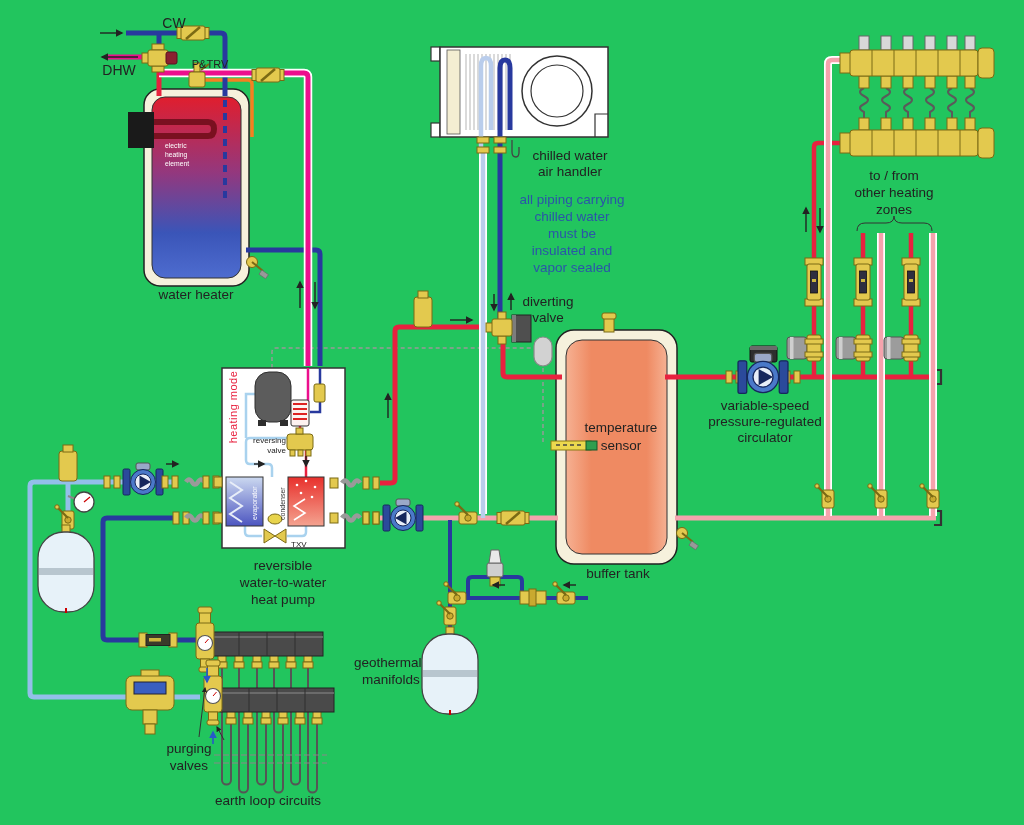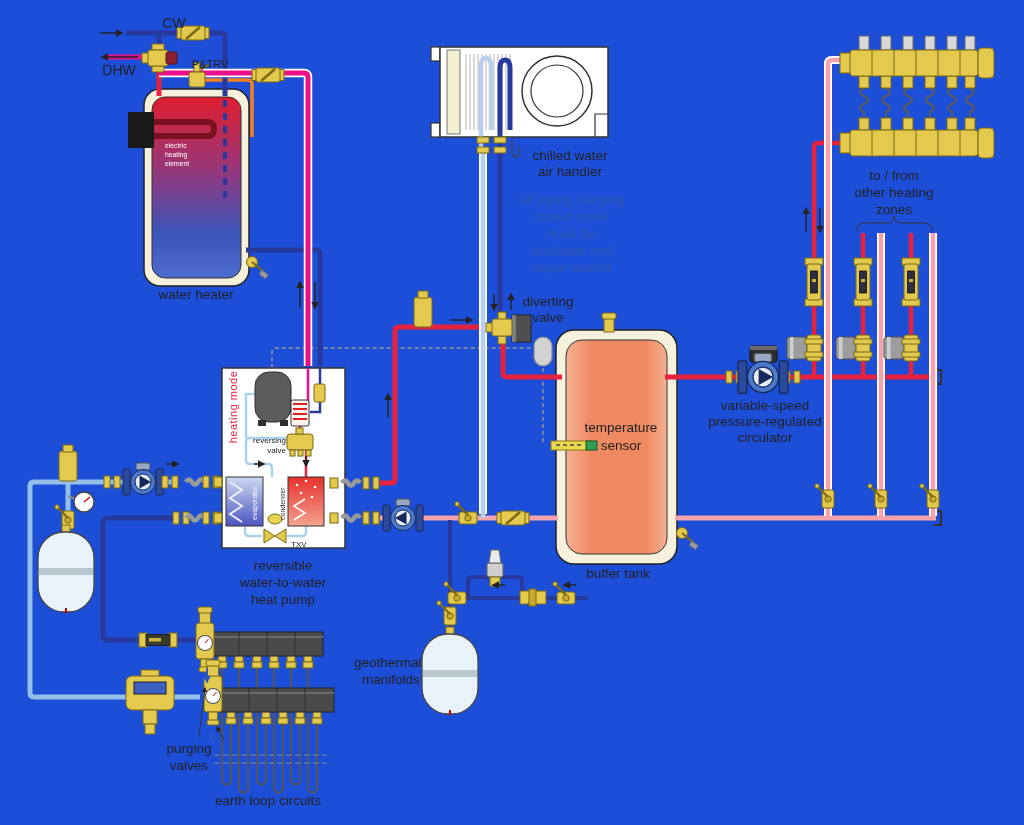--- a/index.html
+++ b/index.html
@@ -1,16 +1,16 @@
 <!DOCTYPE html>
 <html><head>
 <meta charset="utf-8">
 <style>
   html,body{margin:0;padding:0;background:#fff;}
-  #stage{position:relative;width:1024px;height:825px;background:#1d4ed8;overflow:hidden;}
+  #stage{position:relative;width:1024px;height:825px;background:#22c55e;overflow:hidden;}
   svg{display:block;}
   text{font-family:"Liberation Sans",sans-serif;fill:#222;}
   .lbl{font-size:13.5px;}
   .big{font-size:14px;}
   .med{font-size:11px;}
   .sm{font-size:8px;}
   .tiny{font-size:6.8px;fill:#fff;}
   .note{fill:#2b55a8;}
   .red-t{fill:#e8213f;font-size:11px;letter-spacing:.5px;}
   .pipe{fill:none;stroke-linejoin:round;}

